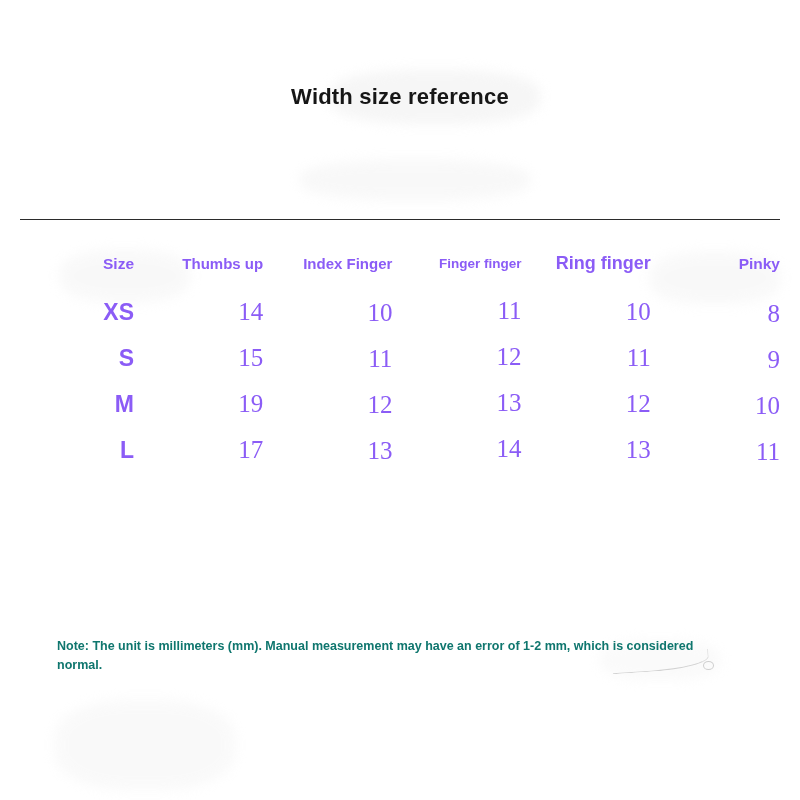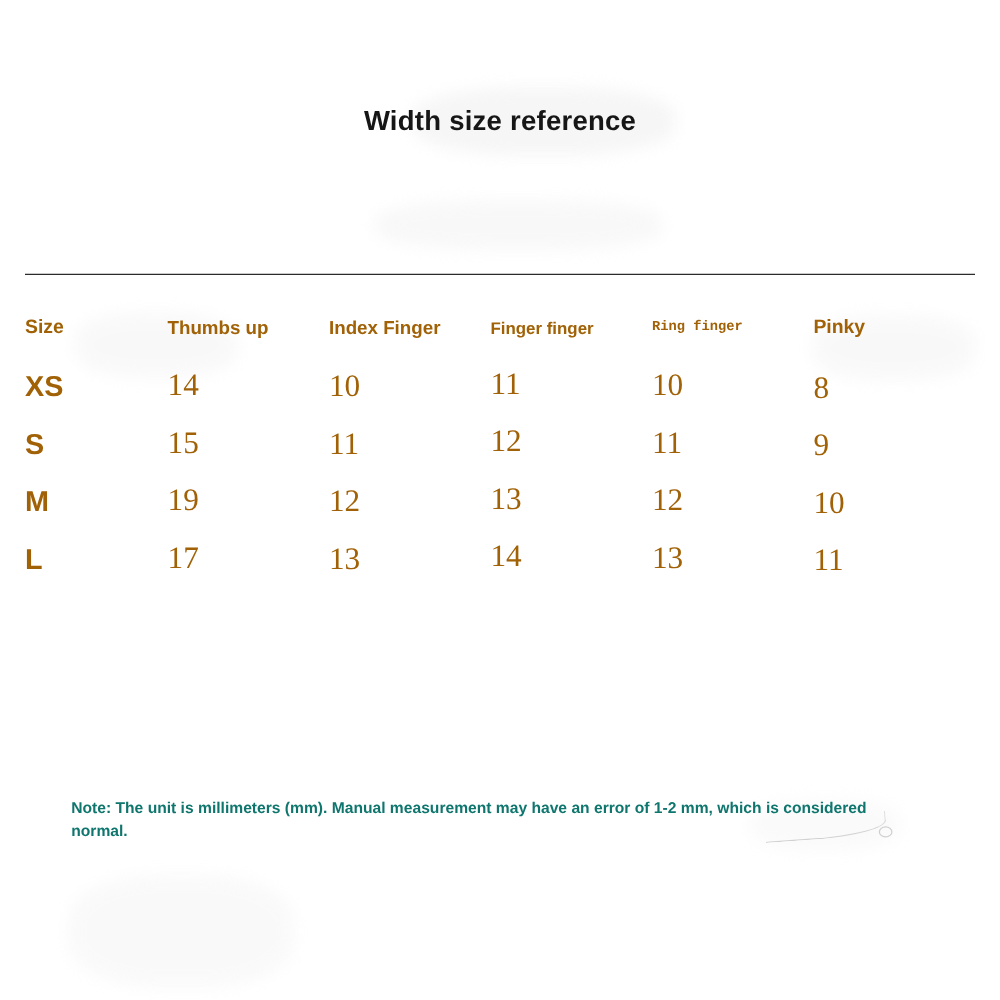--- a/index.html
+++ b/index.html
@@ -64,35 +64,35 @@
     left: 20px;
     top: 245px;
     width: 760px;
   }
   table {
     width: 100%;
     border-collapse: collapse;
   }
   th, td {
     border: none;
-    text-align: left;
+    text-align: right;
     vertical-align: middle;
-    color: #a16207;
+    color: #8b5cf6;
   }
   thead th {
     font-size: 15px;
     font-weight: bold;
     padding: 8px 0 16px 0;
     white-space: nowrap;
   }
   thead th.c0 { font-size: 15.5px; }
   thead th.c1 { font-size: 15px; }
   thead th.c2 { font-size: 15px; }
   thead th.c3 { font-size: 13.5px; }
-  thead th.c4 { font-size: 11px; font-family: Liberation Mono, monospace; }
+  thead th.c4 { font-size: 18px; }
   thead th.c5 { font-size: 15.5px; }
 
   tbody td {
     font-size: 25px;
     font-weight: 400;
     padding: 9px 0;
     line-height: 1.12;
     font-family: "Liberation Serif", serif;
   }
   tbody td.size-cell {

